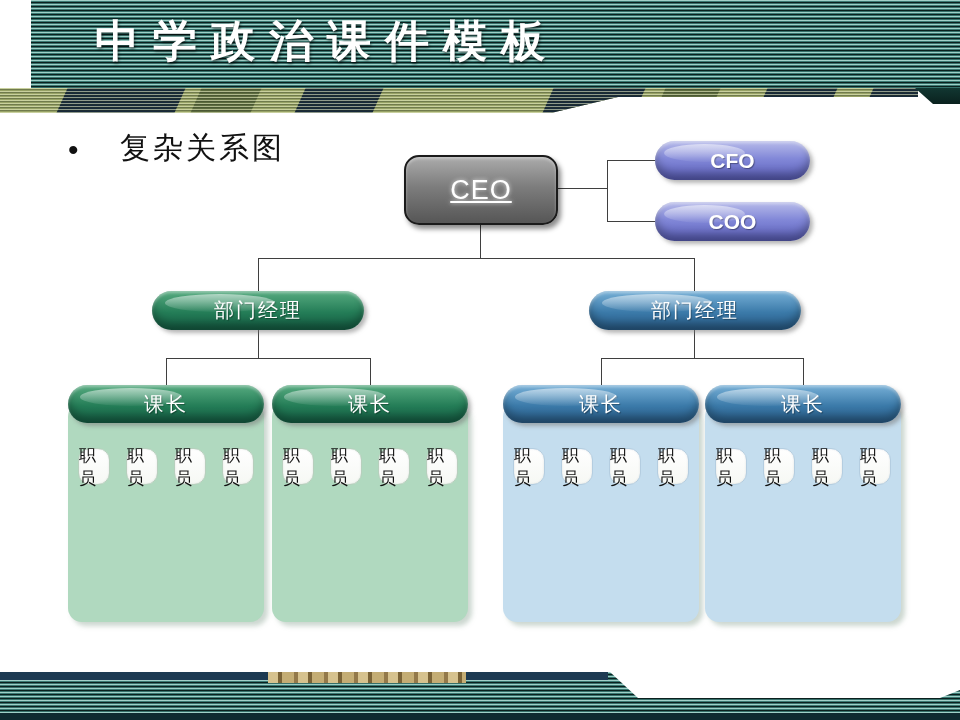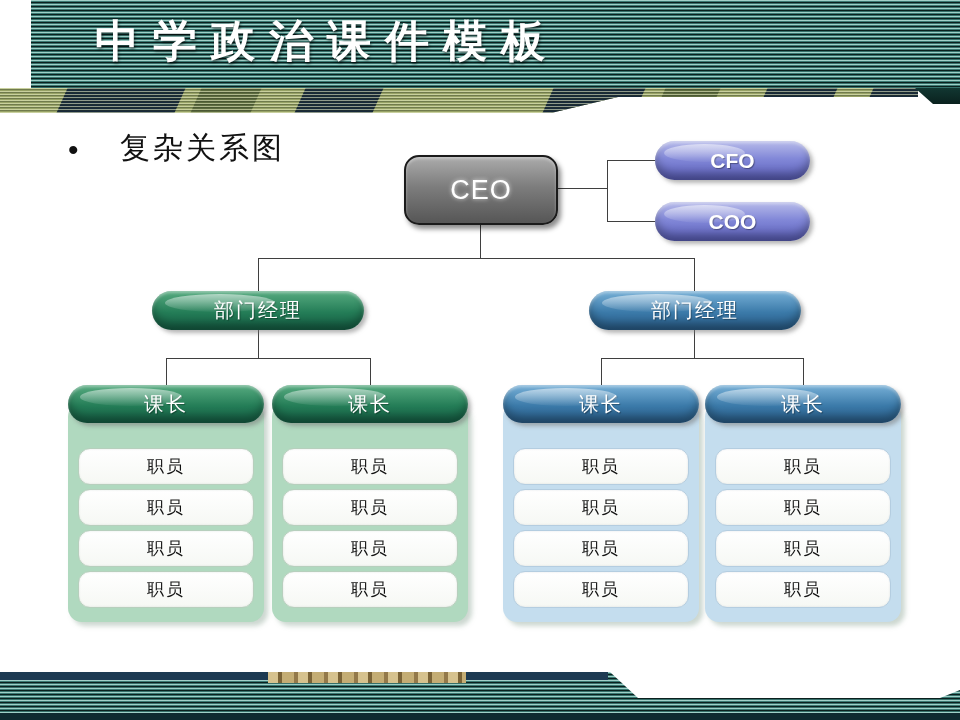--- a/index.html
+++ b/index.html
@@ -58,20 +58,21 @@
     position:absolute;display:flex;align-items:center;justify-content:center;
     color:#fff;text-align:center;
   }
   .ceo-box{
     left:404px;top:155px;width:150px;height:66px;border-radius:15px;
     background:linear-gradient(180deg,#ababab 0%,#7d7d7d 45%,#565656 100%);
     border:2px solid #1b1b1b;
     box-shadow:3px 4px 5px rgba(0,0,0,.45),inset 0 2px 3px rgba(255,255,255,.35);
     font-size:27px;letter-spacing:1px;
     text-shadow:0 0 4px rgba(255,255,255,.7);
+    text-decoration:underline;
   }
   .pill{
     border-radius:20px;font-family:"Liberation Serif",serif;
     box-shadow:3px 3px 4px rgba(120,120,120,.55),
                inset 0 -7px 9px rgba(0,0,0,.30),
                inset 0 2px 3px rgba(255,255,255,.40);
     text-shadow:1px 1px 1px rgba(0,0,0,.35);
   }
   .pill::before{
     content:"";position:absolute;left:6%;top:8%;width:52%;height:46%;
@@ -97,21 +98,21 @@
   }
   .green-panel{background:#b0d9bf;}
   .blue-panel{background:#c4ddee;}
   .leader{
     position:absolute;left:0;top:0;width:196px;height:38px;
     display:flex;align-items:center;justify-content:center;color:#fff;
     font-size:20px;letter-spacing:2px;z-index:2;
   }
   .members{
     position:absolute;left:10px;top:63px;width:176px;
-    display:flex;flex-direction:column;gap:4px;z-index:2;
+    display:flex;flex-direction:row;gap:16px;z-index:2;
   }
   .member{
     height:35px;border-radius:12px;background:linear-gradient(180deg,#ffffff,#f6f8f4);
     display:flex;align-items:center;justify-content:center;
     font-family:"Liberation Serif",serif;font-size:17px;color:#111;
     letter-spacing:2px;
   }
   .green-member{border:1px solid #b7cfbd;box-shadow:inset 0 0 2px rgba(40,90,60,.15);}
   .blue-member{border:1px solid #b4cde0;box-shadow:inset 0 0 2px rgba(40,70,100,.15);}
   

